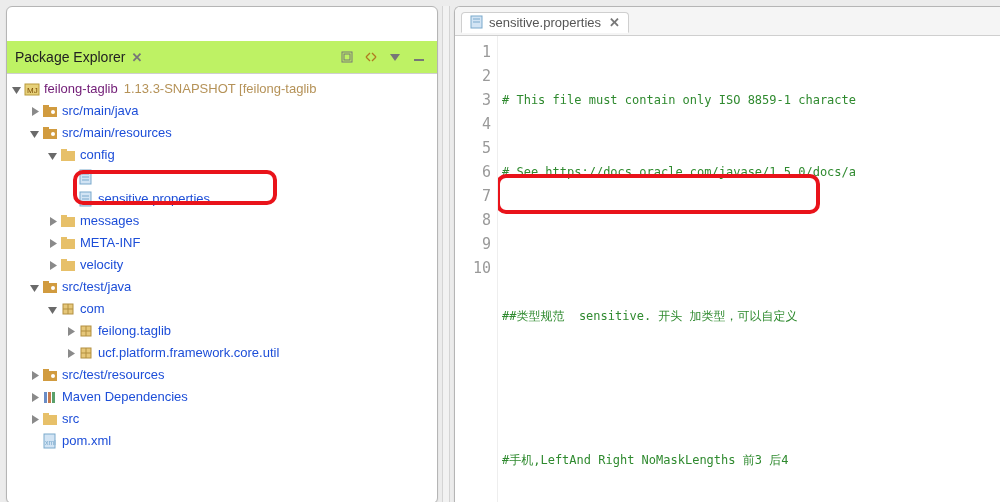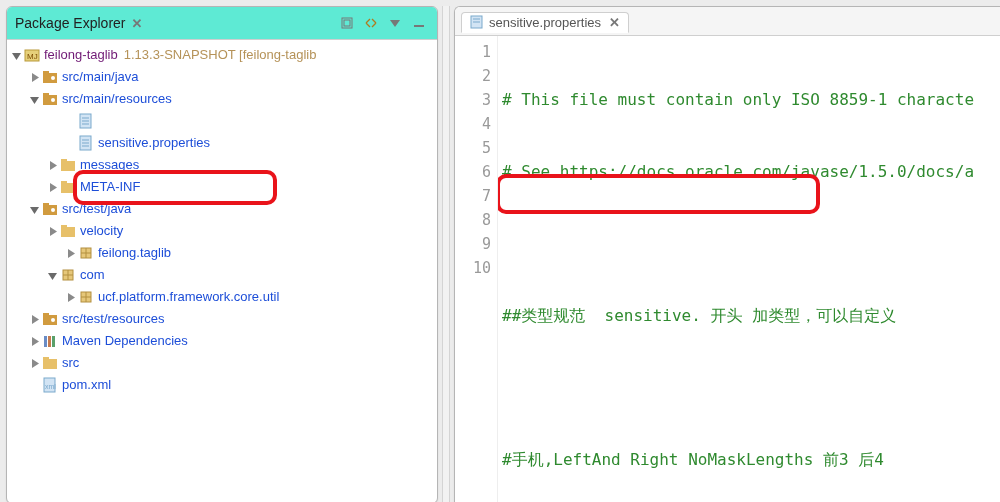--- a/index.html
+++ b/index.html
@@ -30,22 +30,23 @@
   .left {
     width: 430px;
     margin: 6px 4px 0 6px;
     height: calc(100% - 6px);
   }
   .panel-header {
     display: flex;
     align-items: center;
     padding: 4px 8px;
     border-bottom: 1px solid #cfcfcf;
-    background: #5eead4;
+    background: #bef264;
     height: 24px;
+    margin-top: 34px;
   }
   .panel-title {
     font-size: 14px;
     color: #222;
   }
   .close-x {
     margin-left: 6px;
     color: #777;
     font-weight: bold;
     cursor: pointer;
@@ -172,21 +173,21 @@
     font-family: "Menlo","Consolas",monospace;
     font-size: 15px;
     line-height: 24px;
     border-right: 1px solid #eee;
     user-select: none;
   }
   .code {
     flex: 1;
     padding: 4px 0 0 4px;
     font-family: "Menlo","Consolas",monospace;
-    font-size: 16px;
+    font-size: 12px;
     line-height: 24px;
     white-space: pre;
     position: relative;
     overflow: hidden;
   }
   .code-line { height: 24px; }
   .tok-comment { color: #2f8a2f; }
 
   
   .left, .code { position: relative; }
@@ -275,20 +276,35 @@
         <span class="node-icon">
             <svg width="16" height="16">
               <rect x="1" y="4" width="14" height="10" class="pkg-fill"></rect>
               <rect x="1" y="2" width="6" height="3" class="pkg-fill"></rect>
               <circle cx="11" cy="9" r="2" fill="#fff"></circle>
             </svg>
           </span>
         <span class="node-label">src/main/resources</span>
       </div>
 
+      <div class="tree-row">
+        <span class="indent ind2"></span>
+        <span class="tw">
+            <svg width="9" height="9">
+              <path d="M0 2 L9 2 L4.5 9 Z" fill="#6a6a6a"></path>
+            </svg>
+          </span>
+        <span class="node-icon">
+            <svg width="16" height="16">
+              <rect x="1" y="4" width="14" height="10" class="folder-fill"></rect>
+              <rect x="1" y="2" width="6" height="3" class="folder-fill"></rect>
+            </svg>
+          </span>
+        <span class="node-label">config</span>
+      </div>
 
       <div class="tree-row">
         <span class="indent ind3"></span>
         <span class="tw none"></span>
         <span class="node-icon">
             <svg width="16" height="16">
               <rect x="2" y="1" width="11" height="14" class="file-fill"></rect>
               <line x1="4" y1="5" x2="11" y2="5" stroke="#7aa9cc"></line>
               <line x1="4" y1="8" x2="11" y2="8" stroke="#7aa9cc"></line>
               <line x1="4" y1="11" x2="11" y2="11" stroke="#7aa9cc"></line>
@@ -336,82 +352,82 @@
         <span class="node-icon">
             <svg width="16" height="16">
               <rect x="1" y="4" width="14" height="10" class="folder-fill"></rect>
               <rect x="1" y="2" width="6" height="3" class="folder-fill"></rect>
             </svg>
           </span>
         <span class="node-label">META-INF</span>
       </div>
 
       <div class="tree-row">
+        <span class="indent ind2"></span>
+        <span class="tw">
+            <svg width="9" height="9">
+              <path d="M2 0 L9 4.5 L2 9 Z" fill="#8a8a8a"></path>
+            </svg>
+          </span>
+        <span class="node-icon">
+            <svg width="16" height="16">
+              <rect x="1" y="4" width="14" height="10" class="folder-fill"></rect>
+              <rect x="1" y="2" width="6" height="3" class="folder-fill"></rect>
+            </svg>
+          </span>
+        <span class="node-label">velocity</span>
+      </div>
+
+      <div class="tree-row">
         <span class="indent ind1"></span>
         <span class="tw">
             <svg width="9" height="9">
               <path d="M0 2 L9 2 L4.5 9 Z" fill="#6a6a6a"></path>
             </svg>
           </span>
         <span class="node-icon">
             <svg width="16" height="16">
               <rect x="1" y="4" width="14" height="10" class="pkg-fill"></rect>
               <rect x="1" y="2" width="6" height="3" class="pkg-fill"></rect>
               <circle cx="11" cy="9" r="2" fill="#fff"></circle>
             </svg>
           </span>
         <span class="node-label">src/test/java</span>
       </div>
 
       <div class="tree-row">
         <span class="indent ind2"></span>
         <span class="tw">
             <svg width="9" height="9">
-              <path d="M2 0 L9 4.5 L2 9 Z" fill="#8a8a8a"></path>
-            </svg>
-          </span>
-        <span class="node-icon">
-            <svg width="16" height="16">
-              <rect x="1" y="4" width="14" height="10" class="folder-fill"></rect>
-              <rect x="1" y="2" width="6" height="3" class="folder-fill"></rect>
-            </svg>
-          </span>
-        <span class="node-label">velocity</span>
-      </div>
-
-      <div class="tree-row">
-        <span class="indent ind3"></span>
-        <span class="tw">
-            <svg width="9" height="9">
-              <path d="M2 0 L9 4.5 L2 9 Z" fill="#8a8a8a"></path>
+              <path d="M0 2 L9 2 L4.5 9 Z" fill="#6a6a6a"></path>
             </svg>
           </span>
         <span class="node-icon">
             <svg width="16" height="16">
               <rect x="3" y="3" width="10" height="10" fill="#e6c77a" stroke="#b39040"></rect>
               <path d="M3 8 h10 M8 3 v10" stroke="#b39040"></path>
             </svg>
           </span>
-        <span class="node-label">feilong.taglib</span>
-      </div>
-
-      <div class="tree-row">
-        <span class="indent ind2"></span>
-        <span class="tw">
-            <svg width="9" height="9">
-              <path d="M0 2 L9 2 L4.5 9 Z" fill="#6a6a6a"></path>
+        <span class="node-label">com</span>
+      </div>
+
+      <div class="tree-row">
+        <span class="indent ind3"></span>
+        <span class="tw">
+            <svg width="9" height="9">
+              <path d="M2 0 L9 4.5 L2 9 Z" fill="#8a8a8a"></path>
             </svg>
           </span>
         <span class="node-icon">
             <svg width="16" height="16">
               <rect x="3" y="3" width="10" height="10" fill="#e6c77a" stroke="#b39040"></rect>
               <path d="M3 8 h10 M8 3 v10" stroke="#b39040"></path>
             </svg>
           </span>
-        <span class="node-label">com</span>
+        <span class="node-label">feilong.taglib</span>
       </div>
 
       <div class="tree-row">
         <span class="indent ind3"></span>
         <span class="tw">
             <svg width="9" height="9">
               <path d="M2 0 L9 4.5 L2 9 Z" fill="#8a8a8a"></path>
             </svg>
           </span>
         <span class="node-icon">

